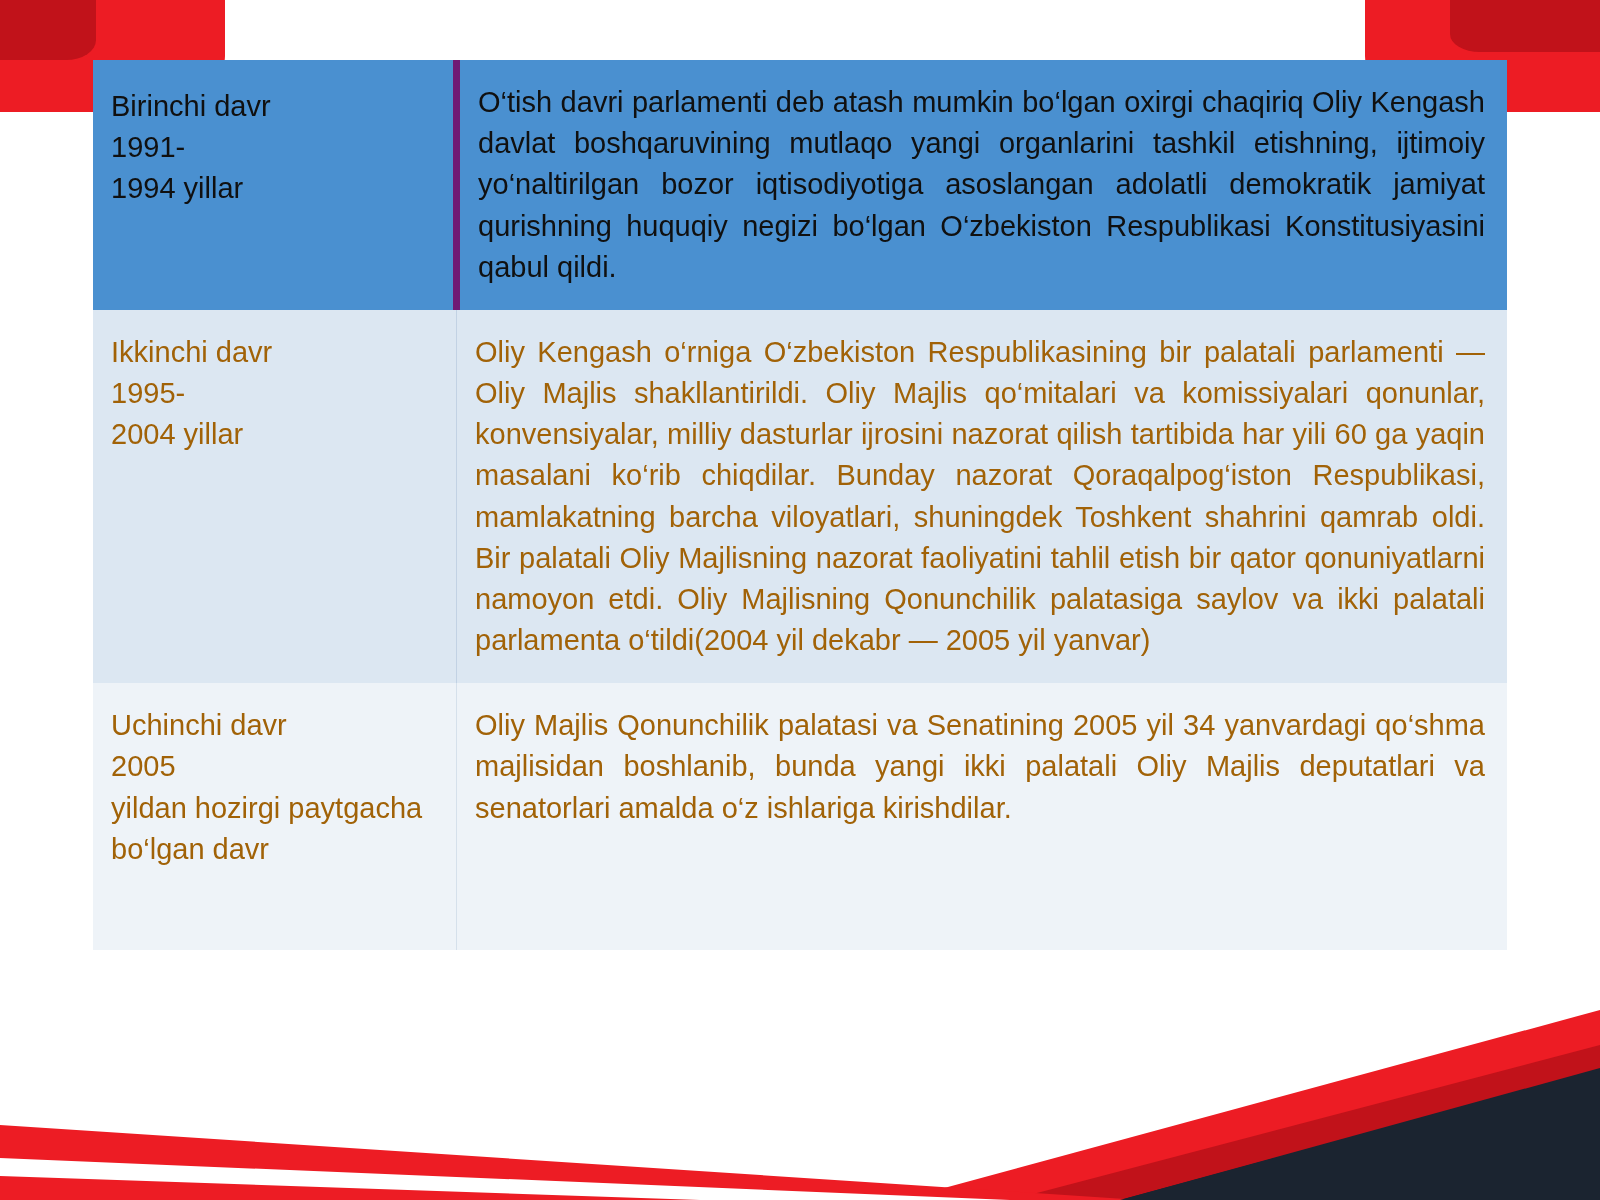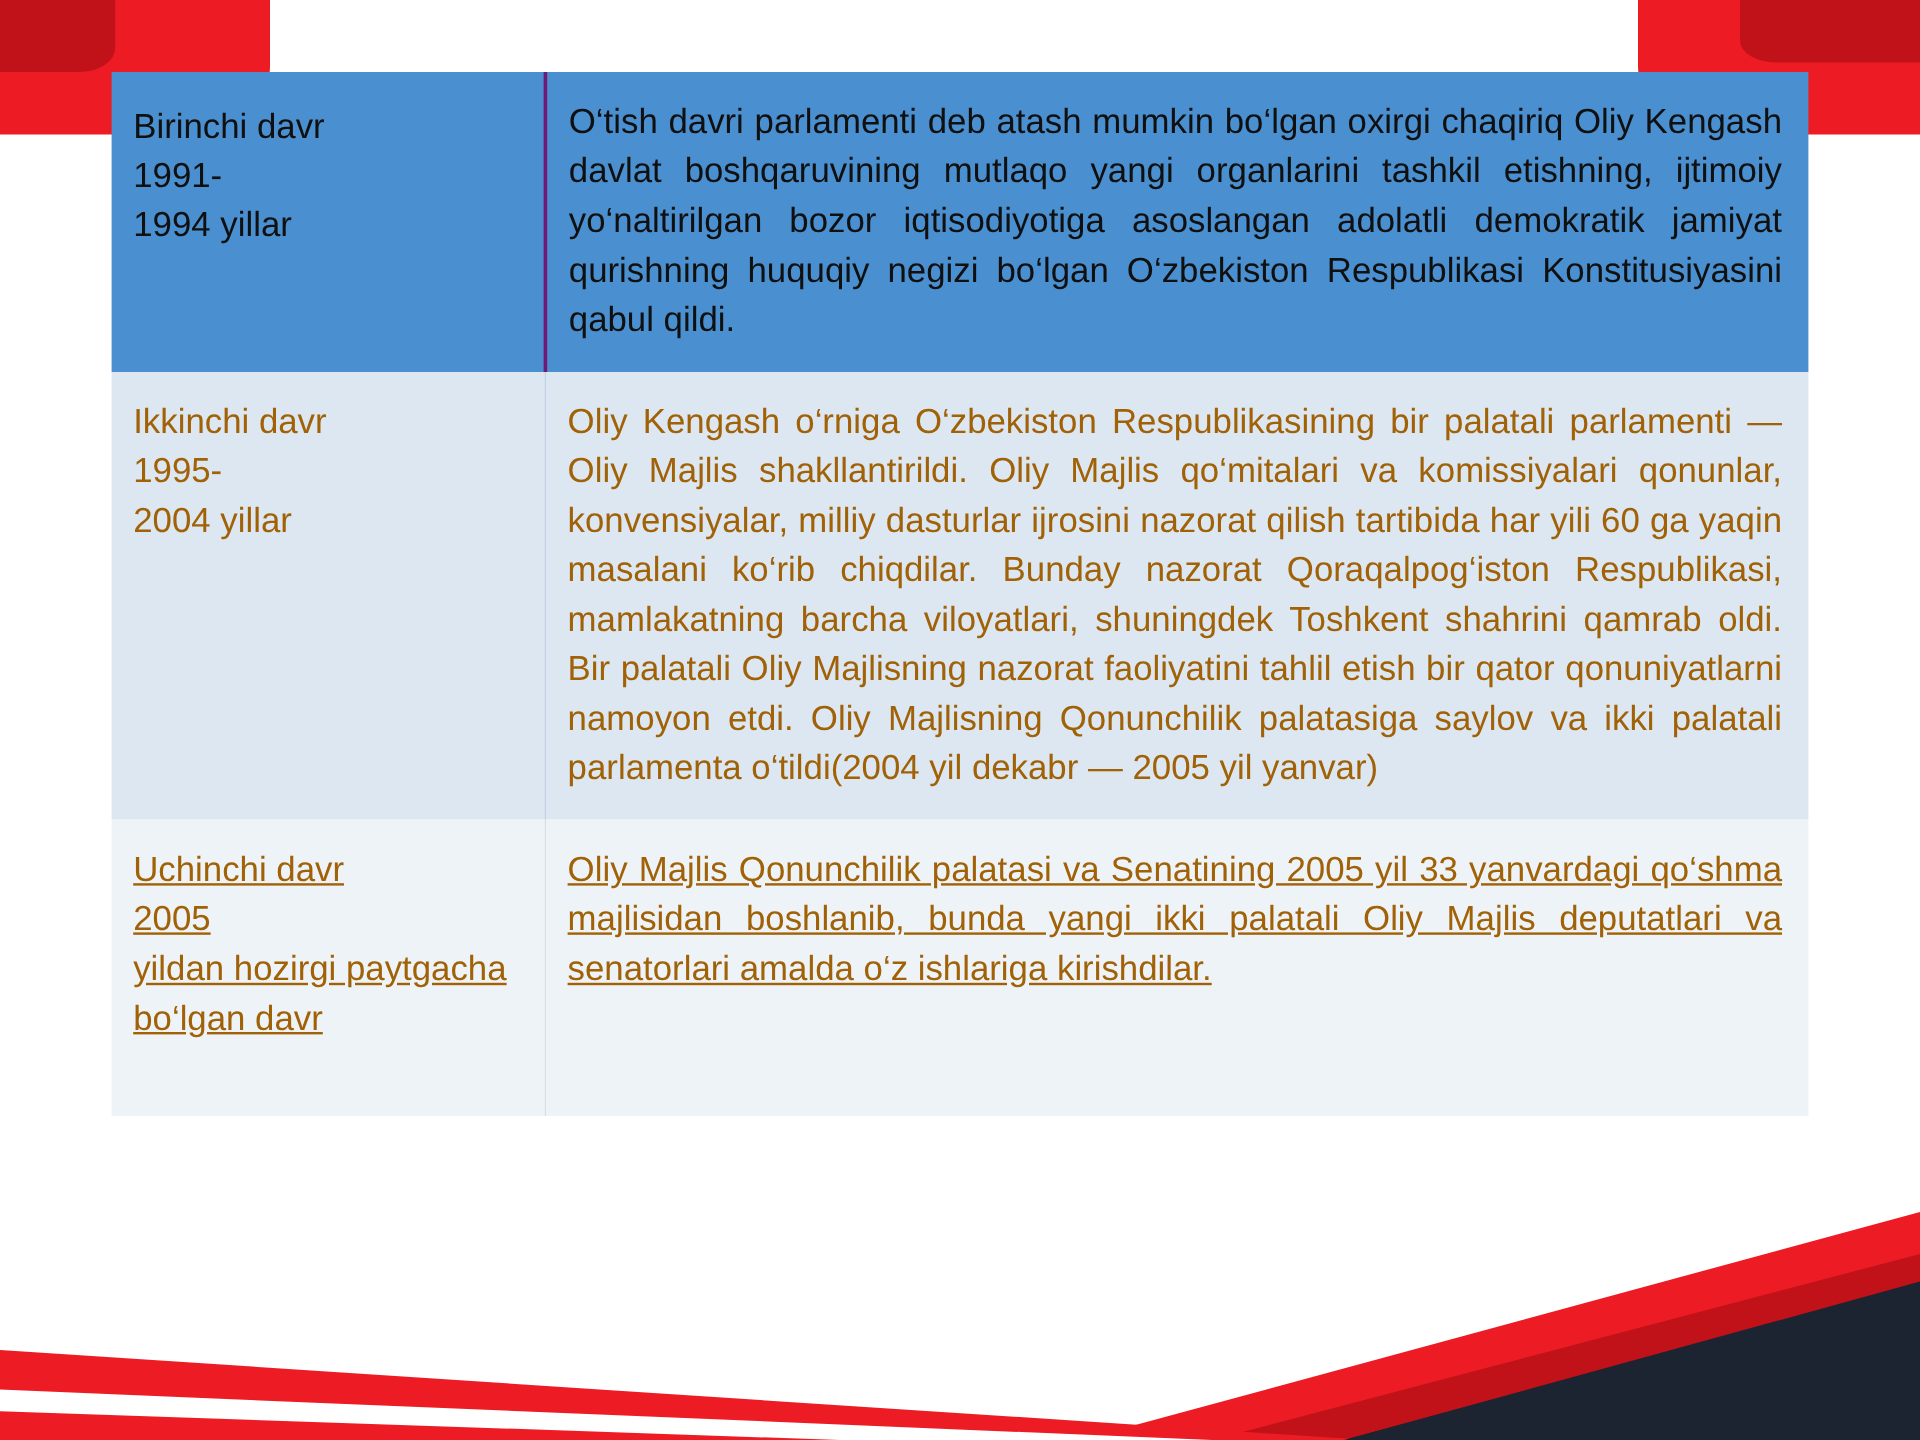--- a/index.html
+++ b/index.html
@@ -107,32 +107,32 @@
     border-right: 1px solid #cfd8e2;
   }
   td.desc {
     text-align: justify;
     text-justify: inter-word;
   }
   tr.row-1 td {
     background: #4a90d0;
     color: #101010;
   }
-  tr.row-1 td.term { border-right: 3px solid #701a75; }
+  tr.row-1 td.term { border-right: 7px solid #701a75; }
   tr.row-2 td {
     background: #dce7f2;
   }
   tr.row-2 td.term { border-right: 1px solid #c2d2e4; }
   tr.row-3 td {
     background: #eef3f8;
   }
   tr.row-3 td.term { border-right: 1px solid #d5e0eb; }
 
   tr.row-1 td.term { padding-top: 26px; }
-  tr.row-3 td { padding-bottom: 60px; text-decoration: underline; }
+  tr.row-3 td { padding-bottom: 80px; }
 </style>
 </head>
 <body>
 
 <div class="slide">
 
   <div class="top-band">
     <div class="red-left"></div>
     <div class="dark-left"></div>
     <div class="red-right"></div>
@@ -152,21 +152,21 @@
           <td class="term">Ikkinchi davr
 1995-
 2004 yillar</td>
           <td class="desc">Oliy Kengash o‘rniga O‘zbekiston Respublikasining bir palatali parlamenti — Oliy Majlis shakllantirildi. Oliy Majlis qo‘mitalari va komissiyalari qonunlar, konvensiyalar, milliy dasturlar ijrosini nazorat qilish tartibida har yili 60 ga yaqin masalani ko‘rib chiqdilar. Bunday nazorat Qoraqalpog‘iston Respublikasi, mamlakatning barcha viloyatlari, shuningdek Toshkent shahrini qamrab oldi. Bir palatali Oliy Majlisning nazorat faoliyatini tahlil etish bir qator qonuniyatlarni namoyon etdi. Oliy Majlisning Qonunchilik palatasiga saylov va ikki palatali parlamenta o‘tildi(2004 yil dekabr — 2005 yil yanvar)</td>
         </tr>
         <tr class="row-3">
           <td class="term">Uchinchi davr
 2005
 yildan hozirgi paytgacha
 bo‘lgan davr</td>
-          <td class="desc">Oliy Majlis Qonunchilik palatasi va Senatining 2005 yil 33 yanvardagi qo‘shma majlisidan boshlanib, bunda yangi ikki palatali Oliy Majlis deputatlari va senatorlari amalda o‘z ishlariga kirishdilar.</td>
+          <td class="desc">Oliy Majlis Qonunchilik palatasi va Senatining 2005 yil 34 yanvardagi qo‘shma majlisidan boshlanib, bunda yangi ikki palatali Oliy Majlis deputatlari va senatorlari amalda o‘z ishlariga kirishdilar.</td>
         </tr>
       </tbody>
     </table>
   </div>
 
   <div class="bottom-art">
     <svg viewBox="0 0 1600 220" preserveAspectRatio="none">
       <polygon points="1600,30 1600,220 900,220" fill="#ED1C24"></polygon>
       <polygon points="1600,65 1600,220 1010,220" fill="#C1121A"></polygon>
       <polygon points="1600,90 1600,220 1120,220" fill="#1B2430"></polygon>

